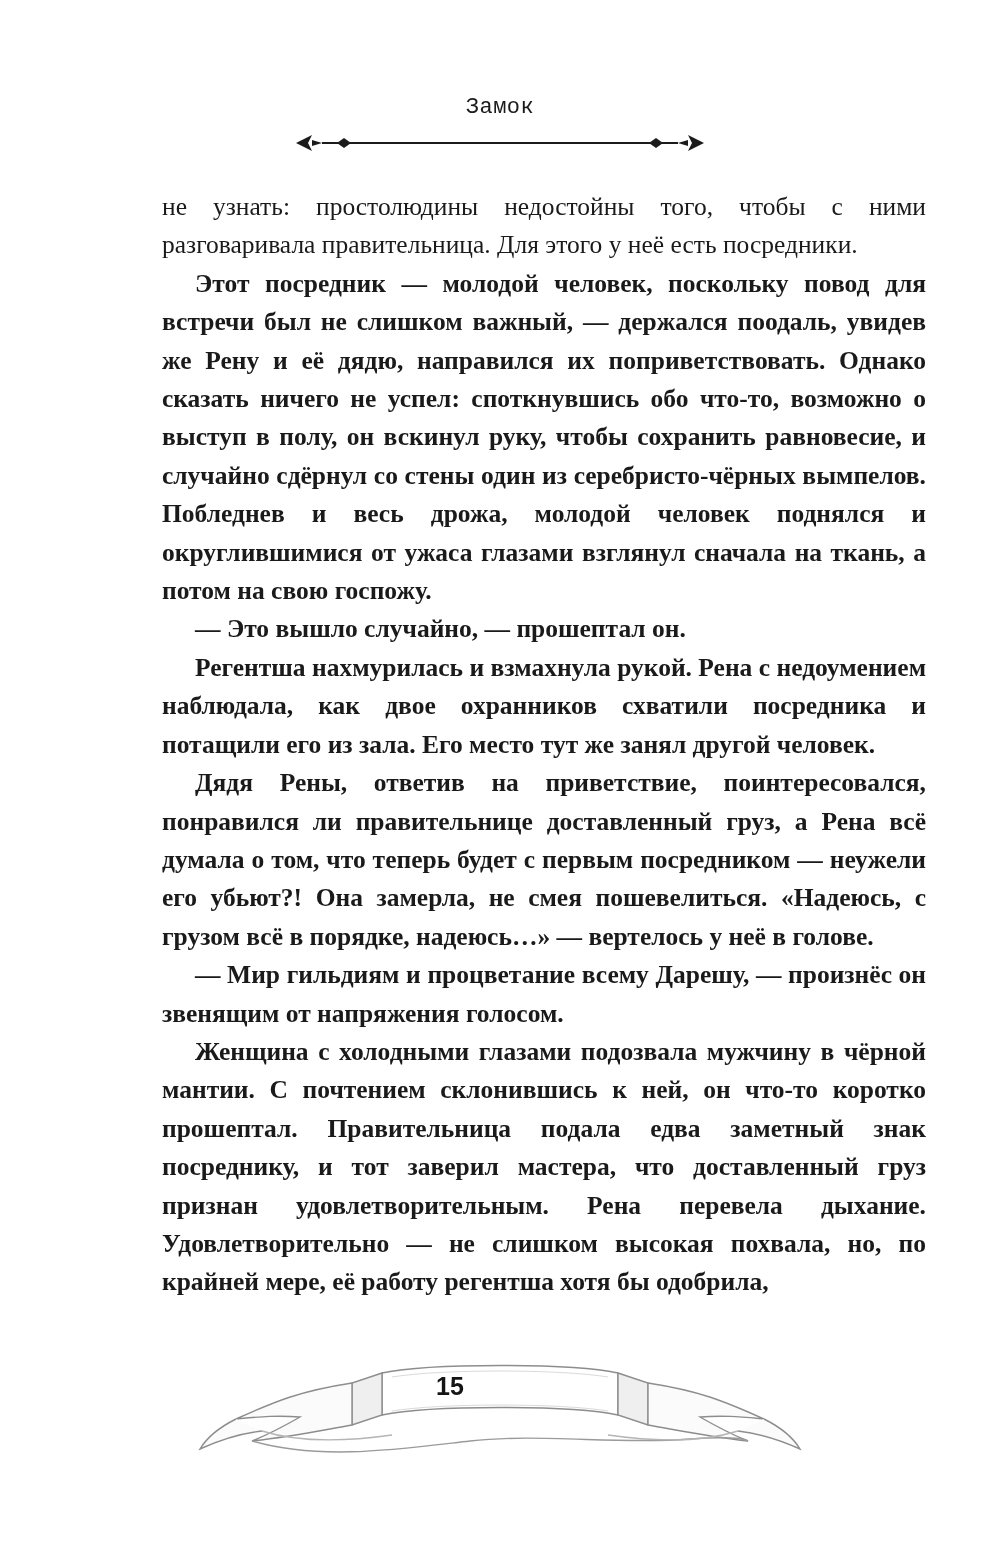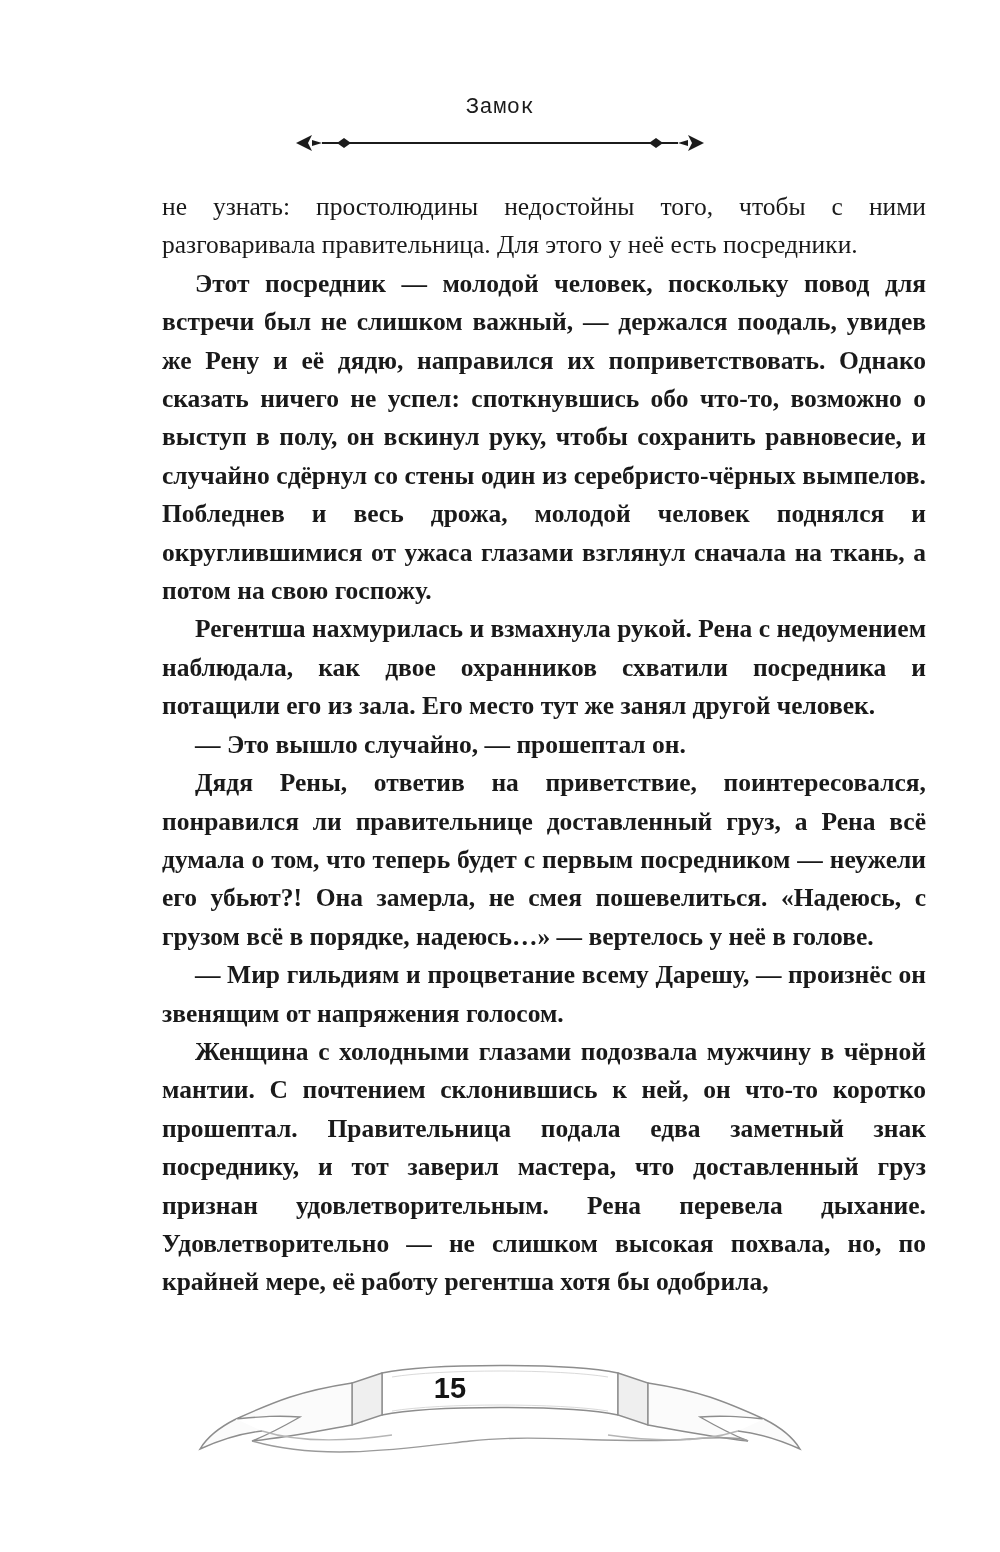--- a/index.html
+++ b/index.html
@@ -76,21 +76,21 @@
     height: 130px;
   }
   .page-number {
     position: absolute;
     top: 1372px;
     left: 0;
     width: 900px;
     text-align: center;
     font-family: "Liberation Sans", sans-serif;
     font-weight: bold;
-    font-size: 29px;
+    font-size: 25px;
     color: #141414;
     z-index: 3;
   }
   svg { display: block; }
 </style>
 </head>
 <body>
 
 <div class="page">
 
@@ -111,22 +111,22 @@
         <path d="M337 13 L344 8 L351 13 L344 18 Z"></path>
         <path d="M663 13 L656 8 L649 13 L656 18 Z"></path>
       </g>
       <line x1="322" y1="13" x2="678" y2="13" stroke="#1b1b1b" stroke-width="2.2"></line>
     </svg>
   </div>
 
   <div class="content">
     <p class="para">не узнать: простолюдины недостойны того, чтобы с ними разговаривала правительница. Для этого у неё есть посредники.</p>
     <p class="para indent">Этот посредник — молодой человек, поскольку повод для встречи был не слишком важный, — держался поодаль, увидев же Рену и её дядю, направился их поприветствовать. Однако сказать ничего не успел: споткнувшись обо что-то, возможно о выступ в полу, он вскинул руку, чтобы сохранить равновесие, и случайно сдёрнул со стены один из серебристо-чёрных вымпелов. Побледнев и весь дрожа, молодой человек поднялся и округлившимися от ужаса глазами взглянул сначала на ткань, а потом на свою госпожу.</p>
+    <p class="para indent">— Это вышло случайно, — прошептал он.</p>
     <p class="para indent">Регентша нахмурилась и взмахнула рукой. Рена с недоумением наблюдала, как двое охранников схватили посредника и потащили его из зала. Его место тут же занял другой человек.</p>
-    <p class="para indent">— Это вышло случайно, — прошептал он.</p>
     <p class="para indent">Дядя Рены, ответив на приветствие, поинтересовался, понравился ли правительнице доставленный груз, а Рена всё думала о том, что теперь будет с первым посредником — неужели его убьют?! Она замерла, не смея пошевелиться. «Надеюсь, с грузом всё в порядке, надеюсь…» — вертелось у неё в голове.</p>
     <p class="para indent">— Мир гильдиям и процветание всему Дарешу, — произнёс он звенящим от напряжения голосом.</p>
     <p class="para indent">Женщина с холодными глазами подозвала мужчину в чёрной мантии. С почтением склонившись к ней, он что-то коротко прошептал. Правительница подала едва заметный знак посреднику, и тот заверил мастера, что доставленный груз признан удовлетворительным. Рена перевела дыхание. Удовлетворительно — не слишком высокая похвала, но, по крайней мере, её работу регентша хотя бы одобрила,</p>
   </div>
 
   <div class="footer">
     <svg width="1000" height="130" viewBox="0 0 1000 130" aria-hidden="true">
       <g fill="#ffffff" stroke="#8d8d8d" stroke-width="1.4">
 
         <path d="M382 28 C430 18, 570 18, 618 28 L618 70 C570 60, 430 60, 382 70 Z"></path>

